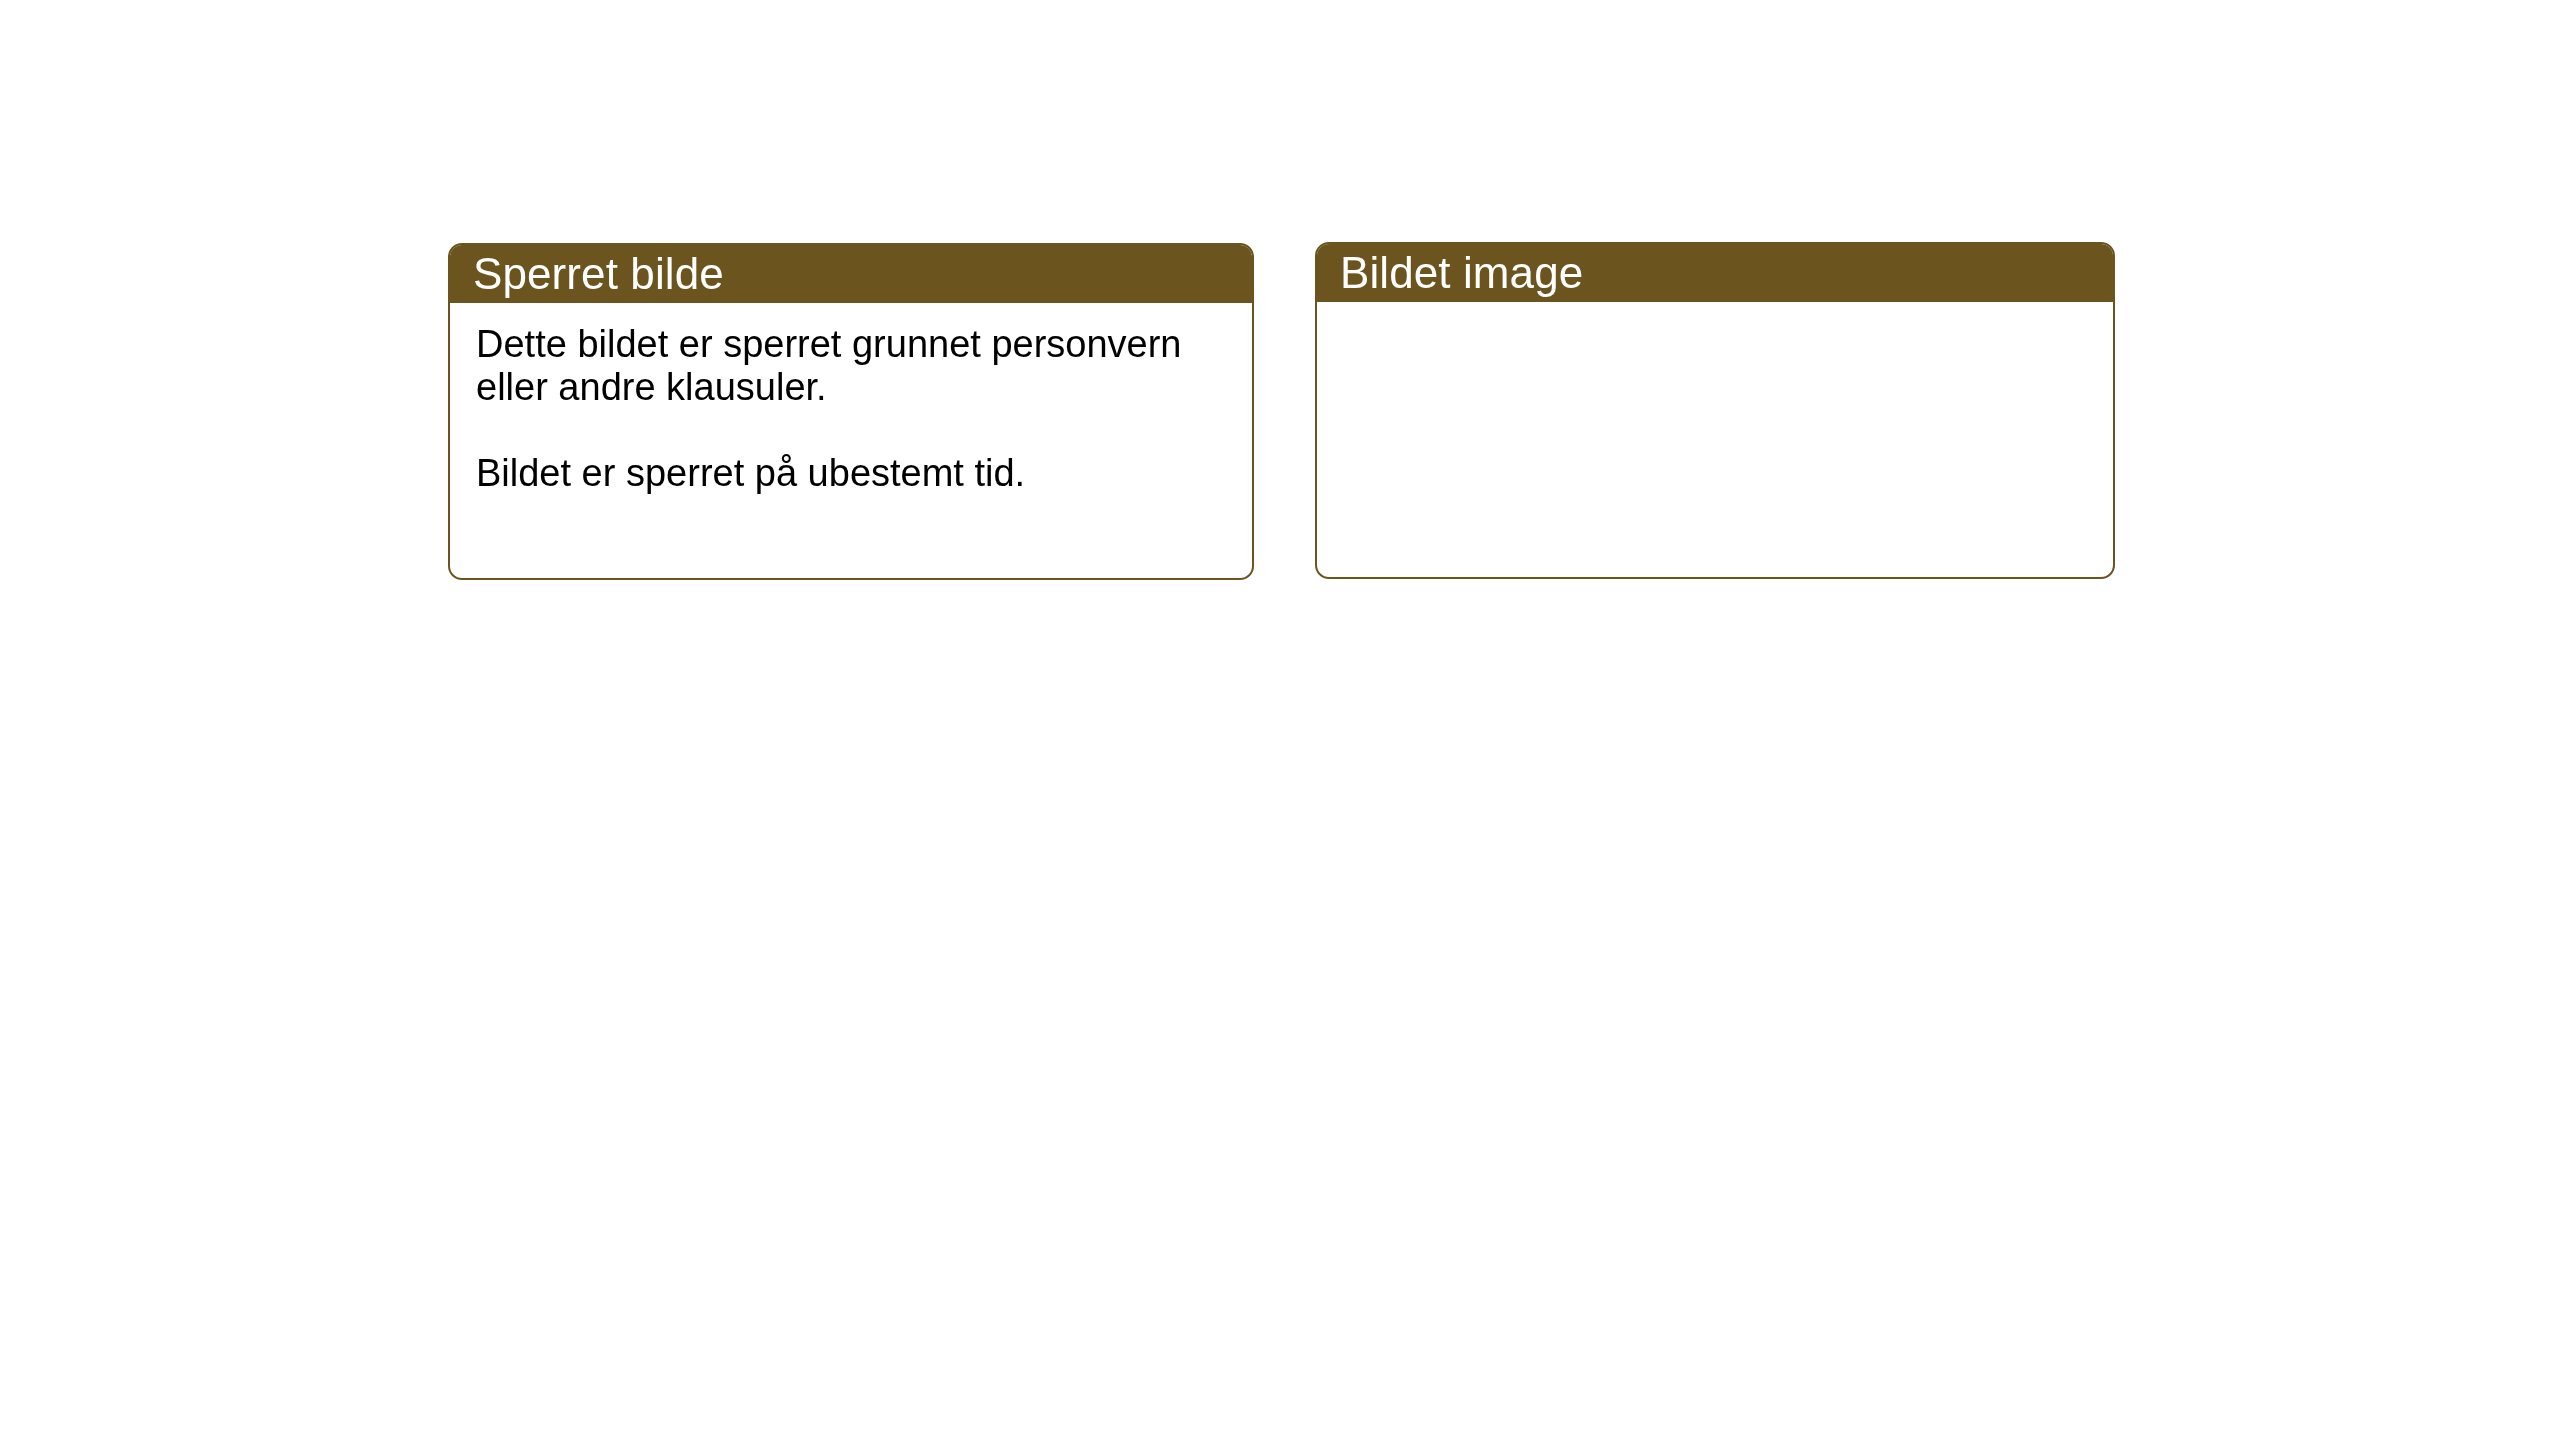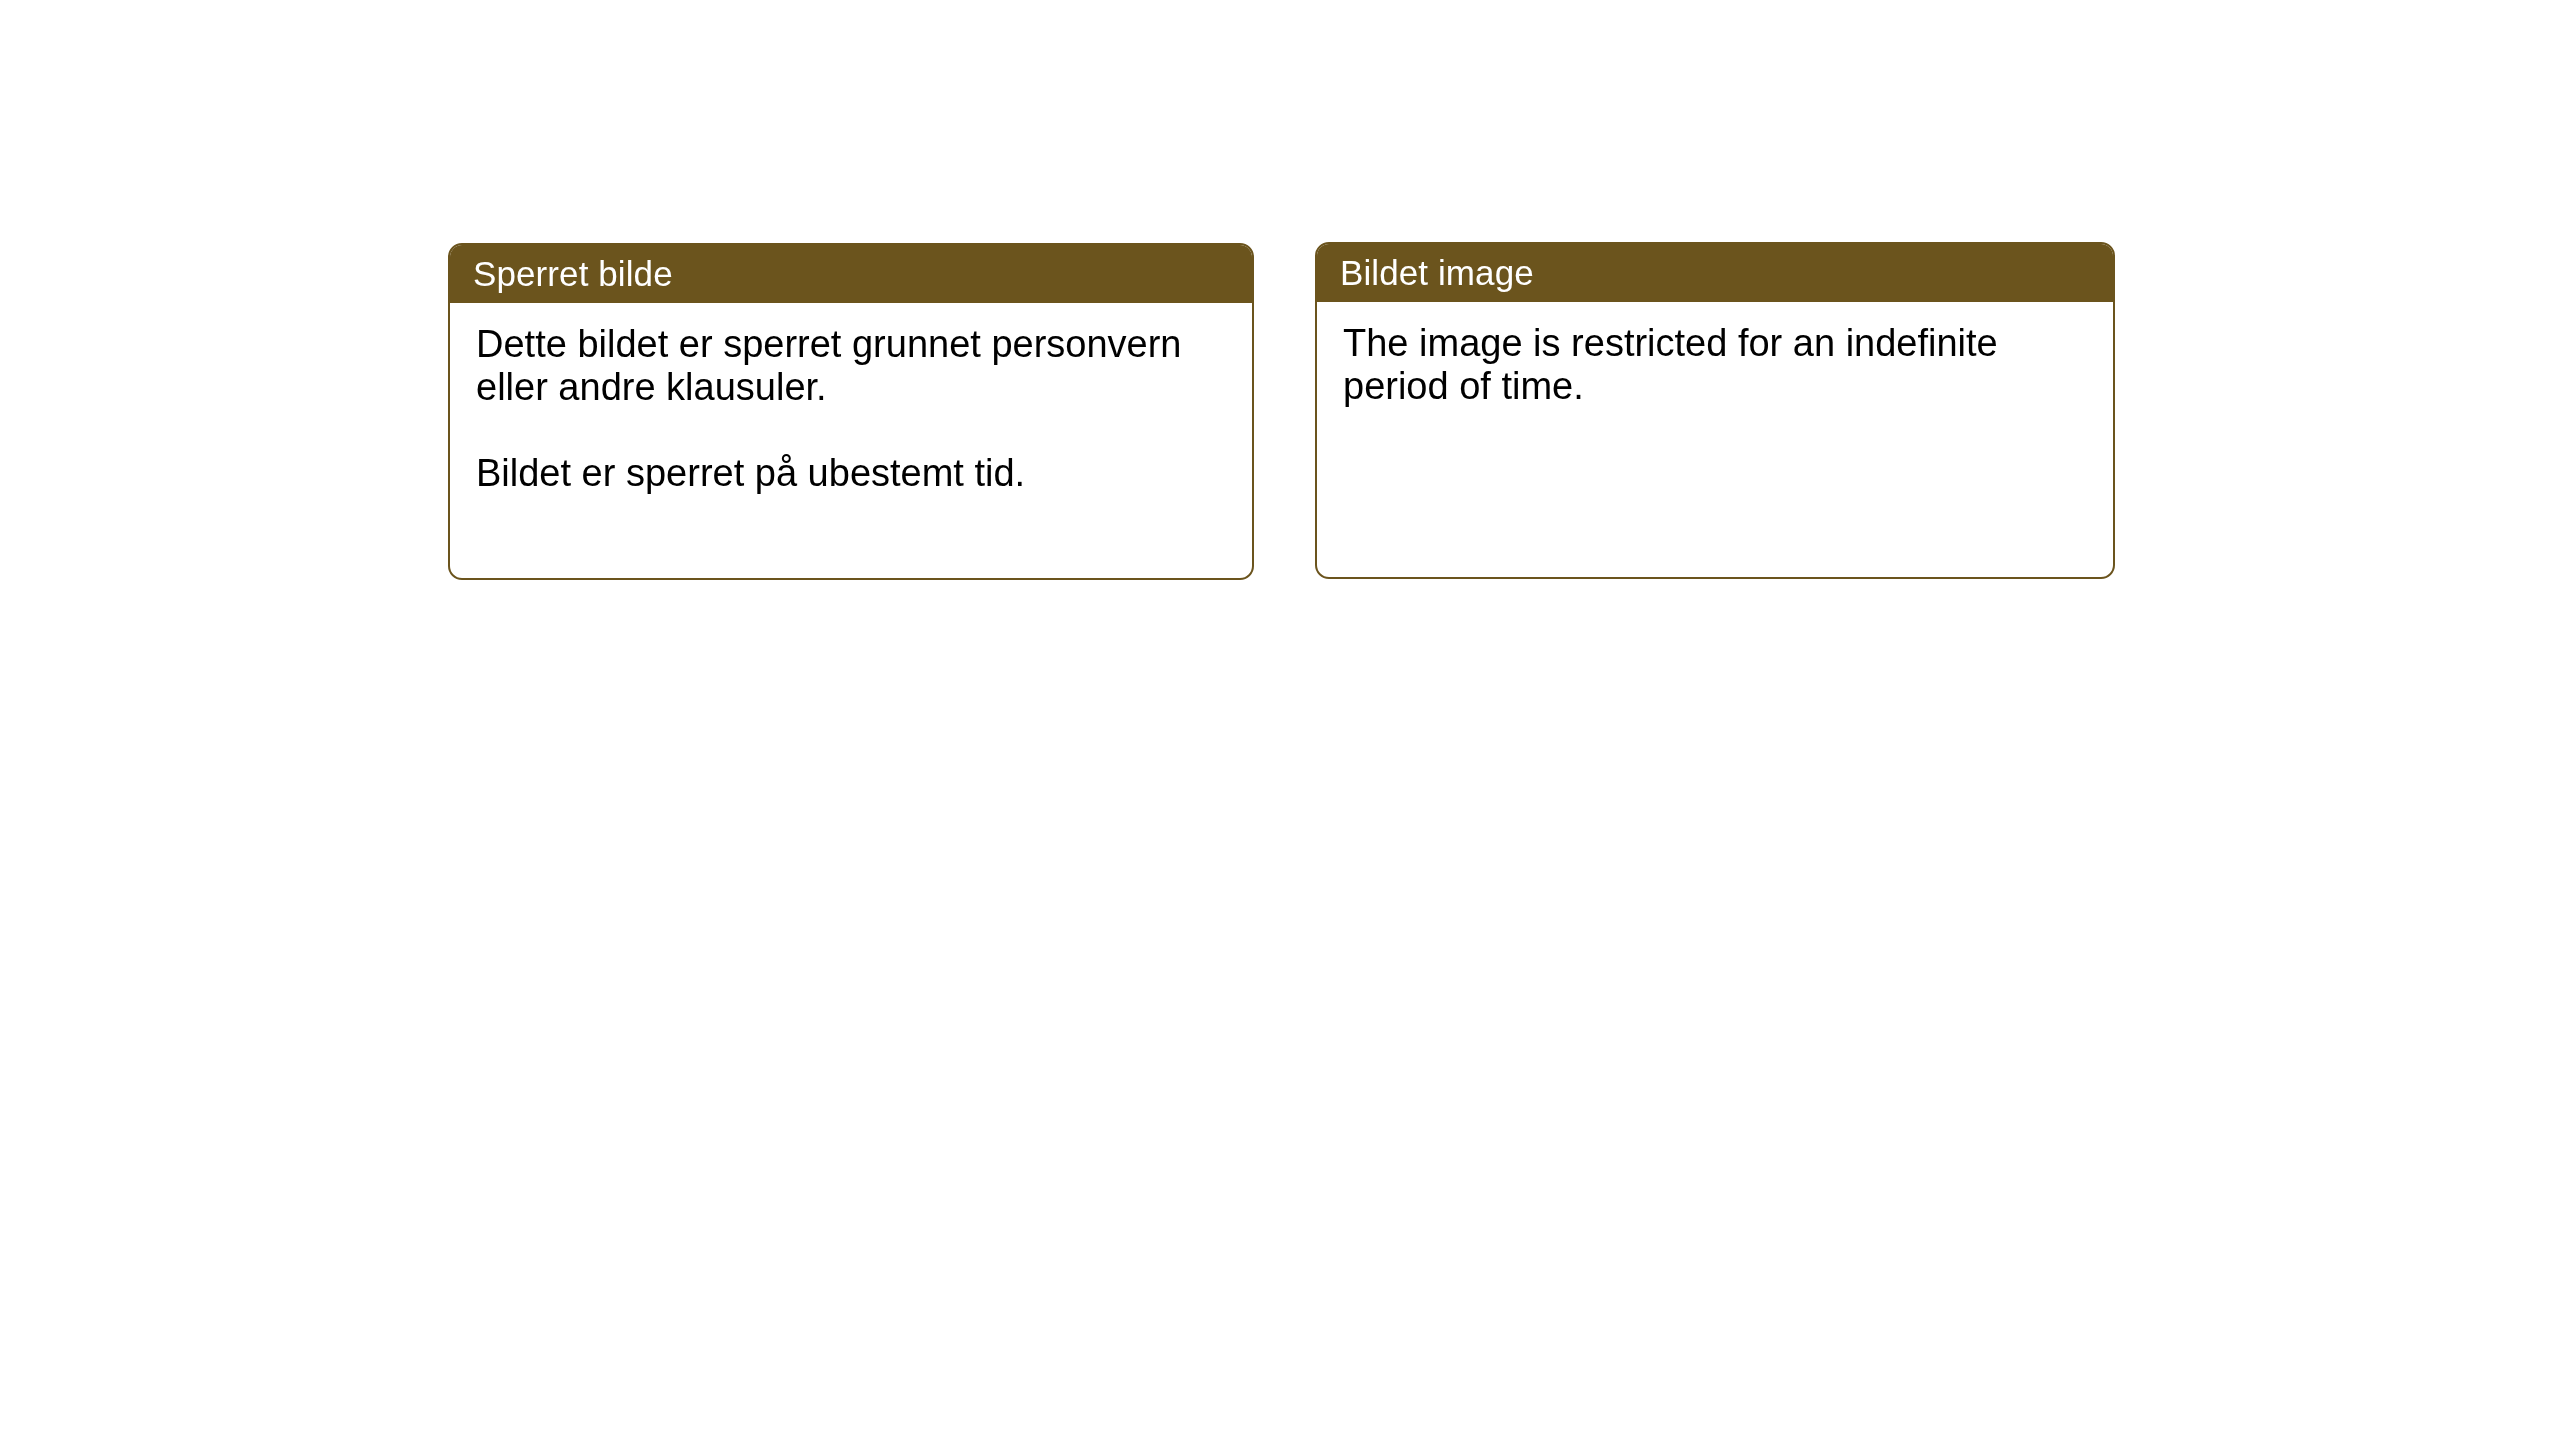--- a/index.html
+++ b/index.html
@@ -36,21 +36,21 @@
     height: 58px;
     background: #6b541d;
     display: flex;
     align-items: center;
     padding: 0 0 0 23px;
   }
 
   .card-title {
     color: #ffffff;
     font-family: "Liberation Sans", sans-serif;
-    font-size: 35px;
+    font-size: 44px;
     font-weight: 400;
     line-height: 40px;
     letter-spacing: 0.1px;
     white-space: nowrap;
   }
 
   .card-body {
     box-sizing: border-box;
     padding: 20px 24px 20px 26px;
     background: #ffffff;
@@ -98,17 +98,16 @@
       <p class="card-paragraph">Dette bildet er sperret grunnet personvern eller andre klausuler.</p>
       <p class="card-paragraph">Bildet er sperret på ubestemt tid.</p>
     </div>
   </section>
 
   <section class="notice-card" id="card-en">
     <div class="card-header">
       <h2 class="card-title">Bildet image</h2>
     </div>
     <div class="card-body">
-      <p class="card-paragraph">The image is restricted for an indefinite period of time.</p>
     </div>
   </section>
 
 </div>
 
 </body></html>

